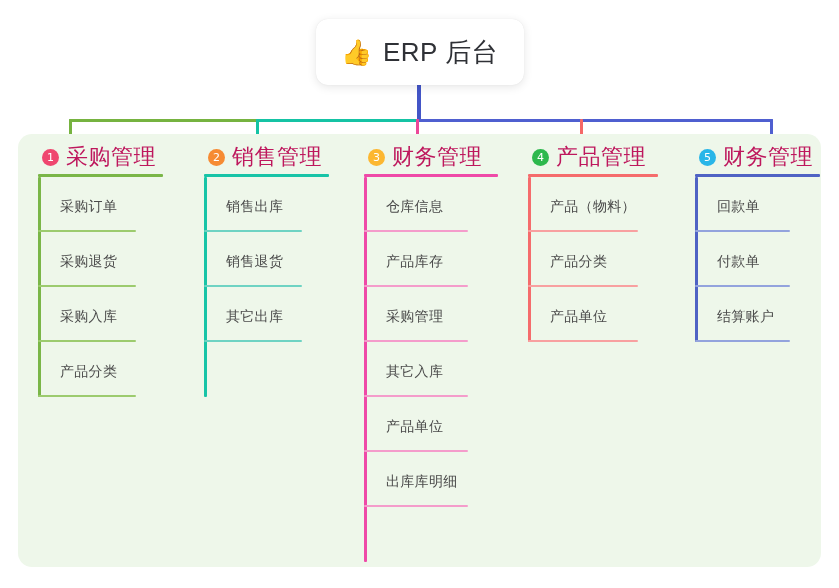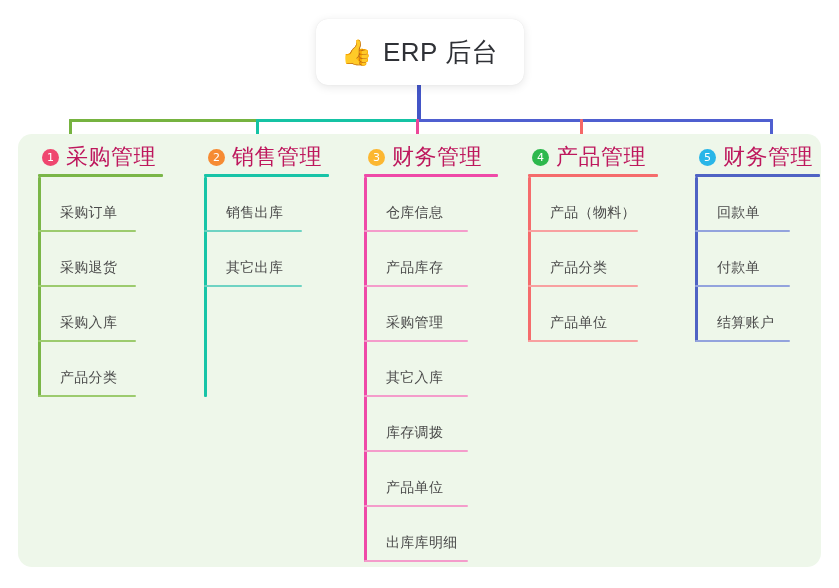--- a/index.html
+++ b/index.html
@@ -103,21 +103,21 @@
     width: 3px;
     border-radius: 1px;
   }
   .leaf {
     position: relative;
     height: 55px;
   }
   .leaf-label {
     position: absolute;
     left: 22px;
-    bottom: 10px;
+    bottom: 16px;
     font-size: 14px;
     color: #4a4a4a;
     white-space: nowrap;
     letter-spacing: 0.3px;
   }
   .leaf-rule {
     position: absolute;
     left: 0;
     bottom: 0;
     height: 2px;
@@ -179,20 +179,24 @@
         <span class="col-title">销售管理</span>
       </div>
       <div class="header-rule" style="width: 125px; background: rgb(23, 196, 167);"></div>
       <div class="col-body">
         <div class="stem" style="background: rgb(23, 196, 167); height: 220px;"></div>
         <div class="leaf">
           <span class="leaf-label">销售出库</span>
           <div class="leaf-rule" style="width: 98px; background: rgb(110, 211, 195);"></div>
         </div>
         <div class="leaf">
+          <span class="leaf-label">销售退货</span>
+          <div class="leaf-rule" style="width: 98px; background: rgb(110, 211, 195);"></div>
+        </div>
+        <div class="leaf">
           <span class="leaf-label">其它出库</span>
           <div class="leaf-rule" style="width: 98px; background: rgb(110, 211, 195);"></div>
         </div>
       </div>
     </div>
     <div class="column" style="left: 364px; top: 140px; width: 165px;">
       <div class="col-header">
         <span class="badge" style="background: rgb(252, 183, 49);">3</span>
         <span class="col-title">财务管理</span>
       </div>
@@ -209,24 +213,20 @@
         </div>
         <div class="leaf">
           <span class="leaf-label">采购管理</span>
           <div class="leaf-rule" style="width: 104px; background: rgb(244, 156, 203);"></div>
         </div>
         <div class="leaf">
           <span class="leaf-label">其它入库</span>
           <div class="leaf-rule" style="width: 104px; background: rgb(244, 156, 203);"></div>
         </div>
         <div class="leaf">
-          <span class="leaf-label">库存调拨</span>
-          <div class="leaf-rule" style="width: 104px; background: rgb(244, 156, 203);"></div>
-        </div>
-        <div class="leaf">
           <span class="leaf-label">产品单位</span>
           <div class="leaf-rule" style="width: 104px; background: rgb(244, 156, 203);"></div>
         </div>
         <div class="leaf">
           <span class="leaf-label">出库库明细</span>
           <div class="leaf-rule" style="width: 104px; background: rgb(244, 156, 203);"></div>
         </div>
       </div>
     </div>
     <div class="column" style="left: 528px; top: 140px; width: 160px;">

